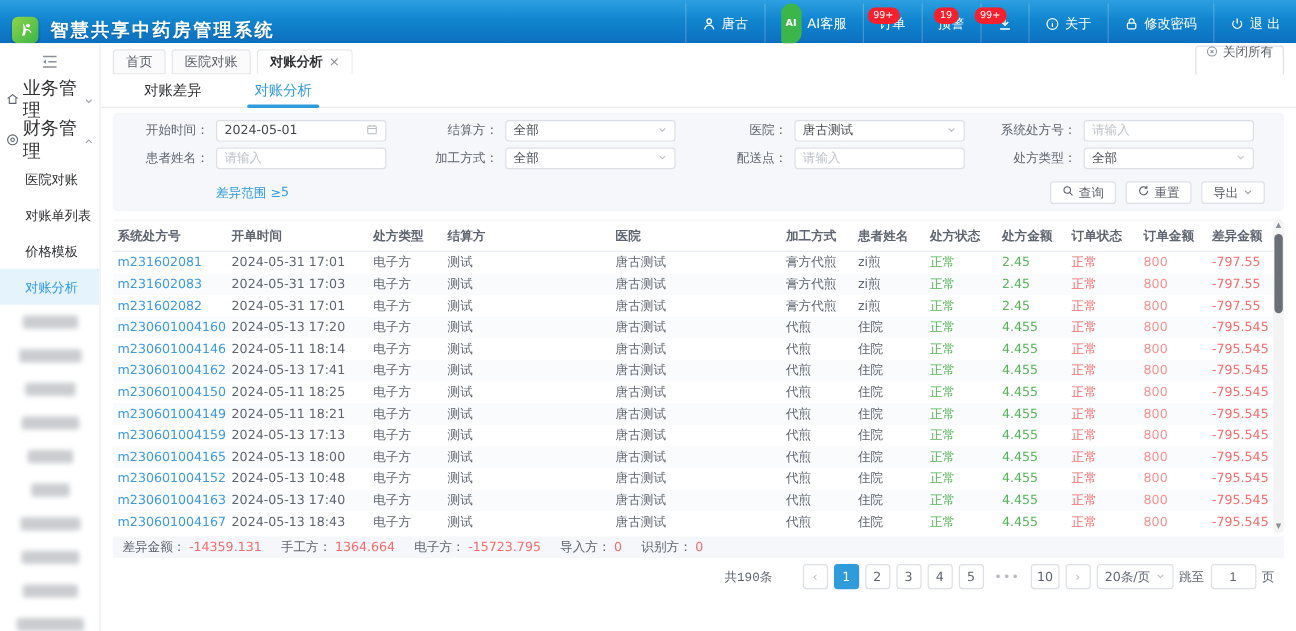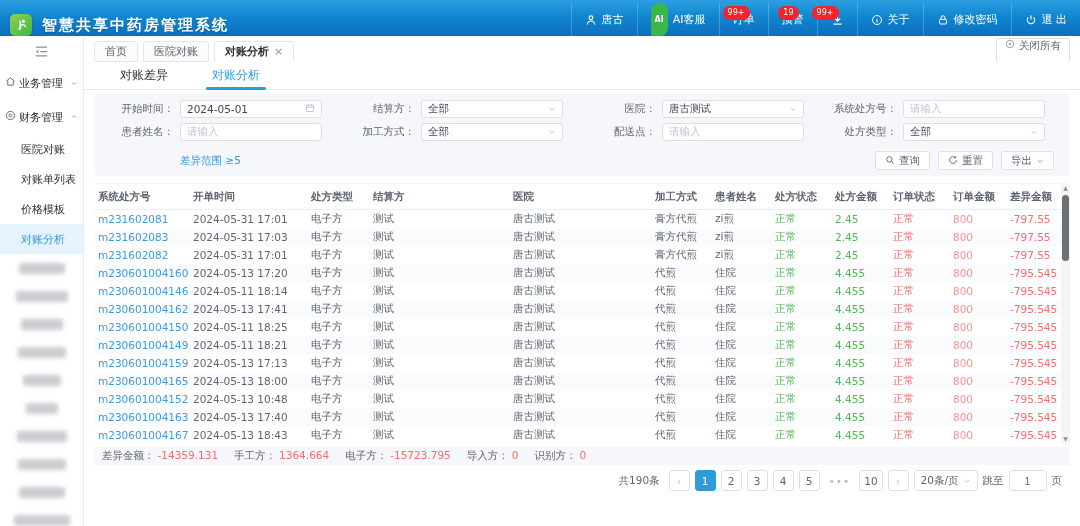--- a/index.html
+++ b/index.html
@@ -18,33 +18,33 @@
   .badge { position:absolute; top:3px; right:18px; background:#f5222d; color:#fff; font-size:8px; line-height:10px; padding:1px 4px; border-radius:8px; border:1px solid #fff0;margin-left:20px; }
   .ai-chip { background:#3cb54a; color:#fff; font-size:8px; font-weight:bold; padding:12px 4px; border-radius:8px 8px 8px 2px; }
 
   
   .body { display:flex; height:490px; }
   aside { width:84px; background:#fff; border-right:1px solid #ececec; overflow:hidden; }
   main { flex:1; display:flex; flex-direction:column; background:#fff; min-width:0; }
 
   
   .fold-row { height:30px; display:flex; align-items:center; justify-content:center; color:#8a8f99; cursor:pointer; }
-  .menu-group { height:34px; display:flex; align-items:center; gap:3px; padding:0 5px; font-size:11px; color:#303133; cursor:pointer; }
+  .menu-group { height:34px; display:flex; align-items:center; gap:3px; padding:0 5px; font-size:15px; color:#303133; cursor:pointer; }
   .menu-group .grow { flex:1; }
   .submenu-item { height:30px; display:flex; align-items:center; padding-left:21px; font-size:11px; color:#303133; cursor:pointer; }
   .submenu-item.active { background:#e5f3fd; color:#2f9bdb; }
   .redacted { height:28px; display:flex; align-items:center; justify-content:center; cursor:pointer; }
   .redacted .bar { height:11px; background:#b9bcc1; border-radius:2px; filter:blur(2px); opacity:.75; }
 
   
   .tabbar { height:26px; display:flex; align-items:flex-end; gap:5px; padding:3px 10px 0 10px; background:#fff; }
   .tab { display:flex; align-items:center; gap:5px; height:21px; padding:0 10px; border:1px solid #e3e6ea; border-radius:3px 3px 0 0; background:#fbfbfc; font-size:11px; color:#5a5e66; cursor:pointer; white-space:nowrap; }
   .tab.active { background:#fff; color:#303133; font-weight:bold; border-bottom-color:#fff; }
   .tab .x { color:#909399; font-weight:normal; cursor:pointer; }
-  .close-all { margin-left:auto; align-self:center; display:flex; align-items:flex-start; gap:4px; height:25px; padding:0 8px; border:1px solid #dcdfe6; border-radius:3px; background:#fff; font-size:10.5px; color:#5a5e66; cursor:pointer; }
+  .close-all { margin-left:auto; align-self:center; display:flex; align-items:flex-end; gap:4px; height:25px; padding:12px 8px; border:1px solid #dcdfe6; border-radius:3px; background:#fff; font-size:10.5px; color:#5a5e66; cursor:pointer; }
 
   
   .subtabs { height:28px; display:flex; gap:44px; padding-left:36px; border-bottom:1px solid #e8eaec; background:#fff; }
   .subtab { display:flex; align-items:center; font-size:12px; color:#303133; cursor:pointer; position:relative; }
   .subtab.active { color:#2f9bdb; }
   .subtab.active:after { content:""; position:absolute; left:-6px; right:-6px; bottom:-1px; height:3px; background:#2f9bdb; border-radius:2px; }
 
   
   .filter { margin:4px 10px 5px 10px; background:#f6f7fa; border-radius:4px; padding:6px 12px 6px 6px; }
   .fgrid { display:grid; grid-template-columns:repeat(4,1fr); row-gap:5px; column-gap:6px; }
@@ -80,21 +80,21 @@
   .stats b { color:#f56c6c; font-weight:normal; margin-left:3px; }
 
   
   .pager { height:26px; display:flex; align-items:center; justify-content:flex-end; gap:5px; padding-right:18px; margin-top:3px; font-size:10.5px; color:#5f6570; }
   .pbtn { min-width:21px; height:21px; display:flex; align-items:center; justify-content:center; border:1px solid #dcdfe6; border-radius:3px; background:#fff; cursor:pointer; padding:0 4px; color:#5f6570; }
   .pbtn.active { background:#2f9bdb; border-color:#2f9bdb; color:#fff; }
   .pbtn.dots { border:none; background:none; color:#b7bbc2; letter-spacing:1px; }
   .pbtn.nav { color:#b7bbc2; }
   .psel { display:flex; align-items:center; gap:4px; height:21px; border:1px solid #dcdfe6; border-radius:3px; background:#fff; padding:0 6px; cursor:pointer; }
   .jump-input { width:38px; height:21px; border:1px solid #dcdfe6; border-radius:3px; text-align:center; font-size:10.5px; color:#5f6570; background:#fff; }
-  .ptotal { margin-right:4px; }
+  .ptotal { margin-right:20px;font-family:Liberation Mono, monospace; }
 </style>
 </head>
 <body>
 
 <div class="app">
 
   <header class="hdr">
     <div class="hdr-left">
       <div class="logo">
         <svg width="16" height="16" viewBox="0 0 24 24">

